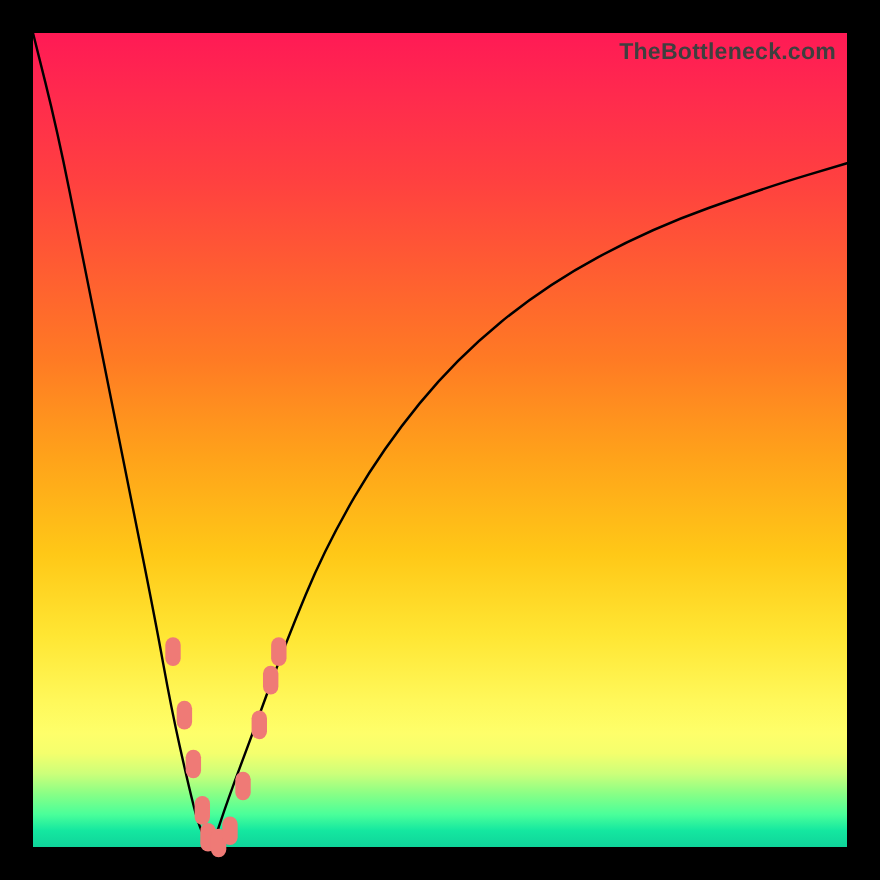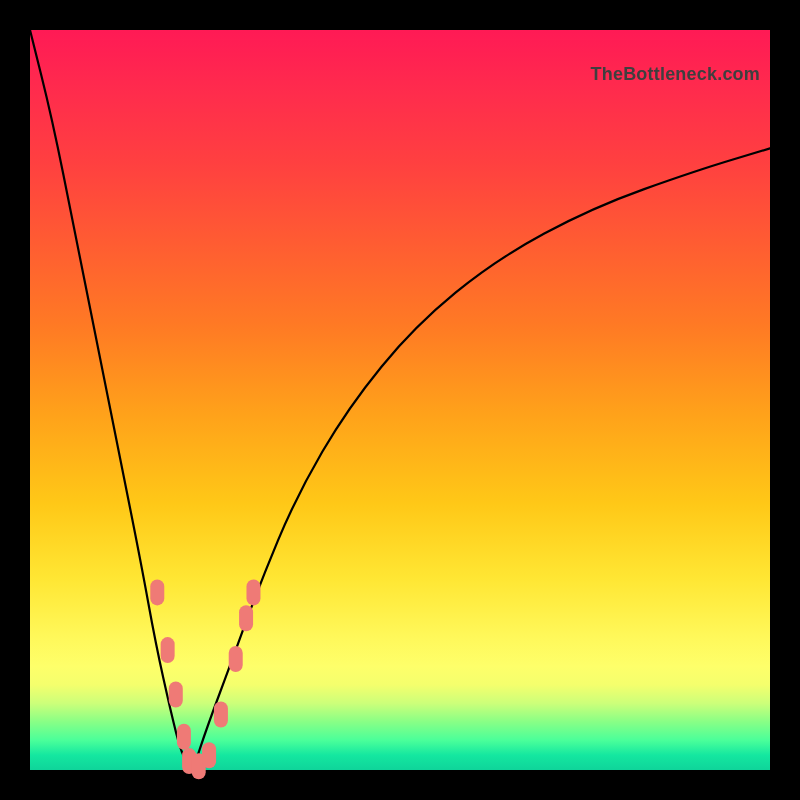--- a/index.html
+++ b/index.html
@@ -38,25 +38,24 @@
       #4aff9a 96%,
       #14e7a0 98%,
       #0fd49a 100%
     );
   }
   .watermark {
     position: absolute;
     top: 6px;
     right: 10px;
     color: #3f3f3f;
-    font-size: 18px;
+    font-size: 21px;
     font-weight: 600;
     letter-spacing: 0.2px;
     user-select: none;
-    margin-top: 28px;
   }
   svg.curve {
     position: absolute;
     left: 0; top: 0;
     width: 740px; height: 740px;
     overflow: visible;
   }
   .curve path {
     fill: none;
     stroke: #000;

